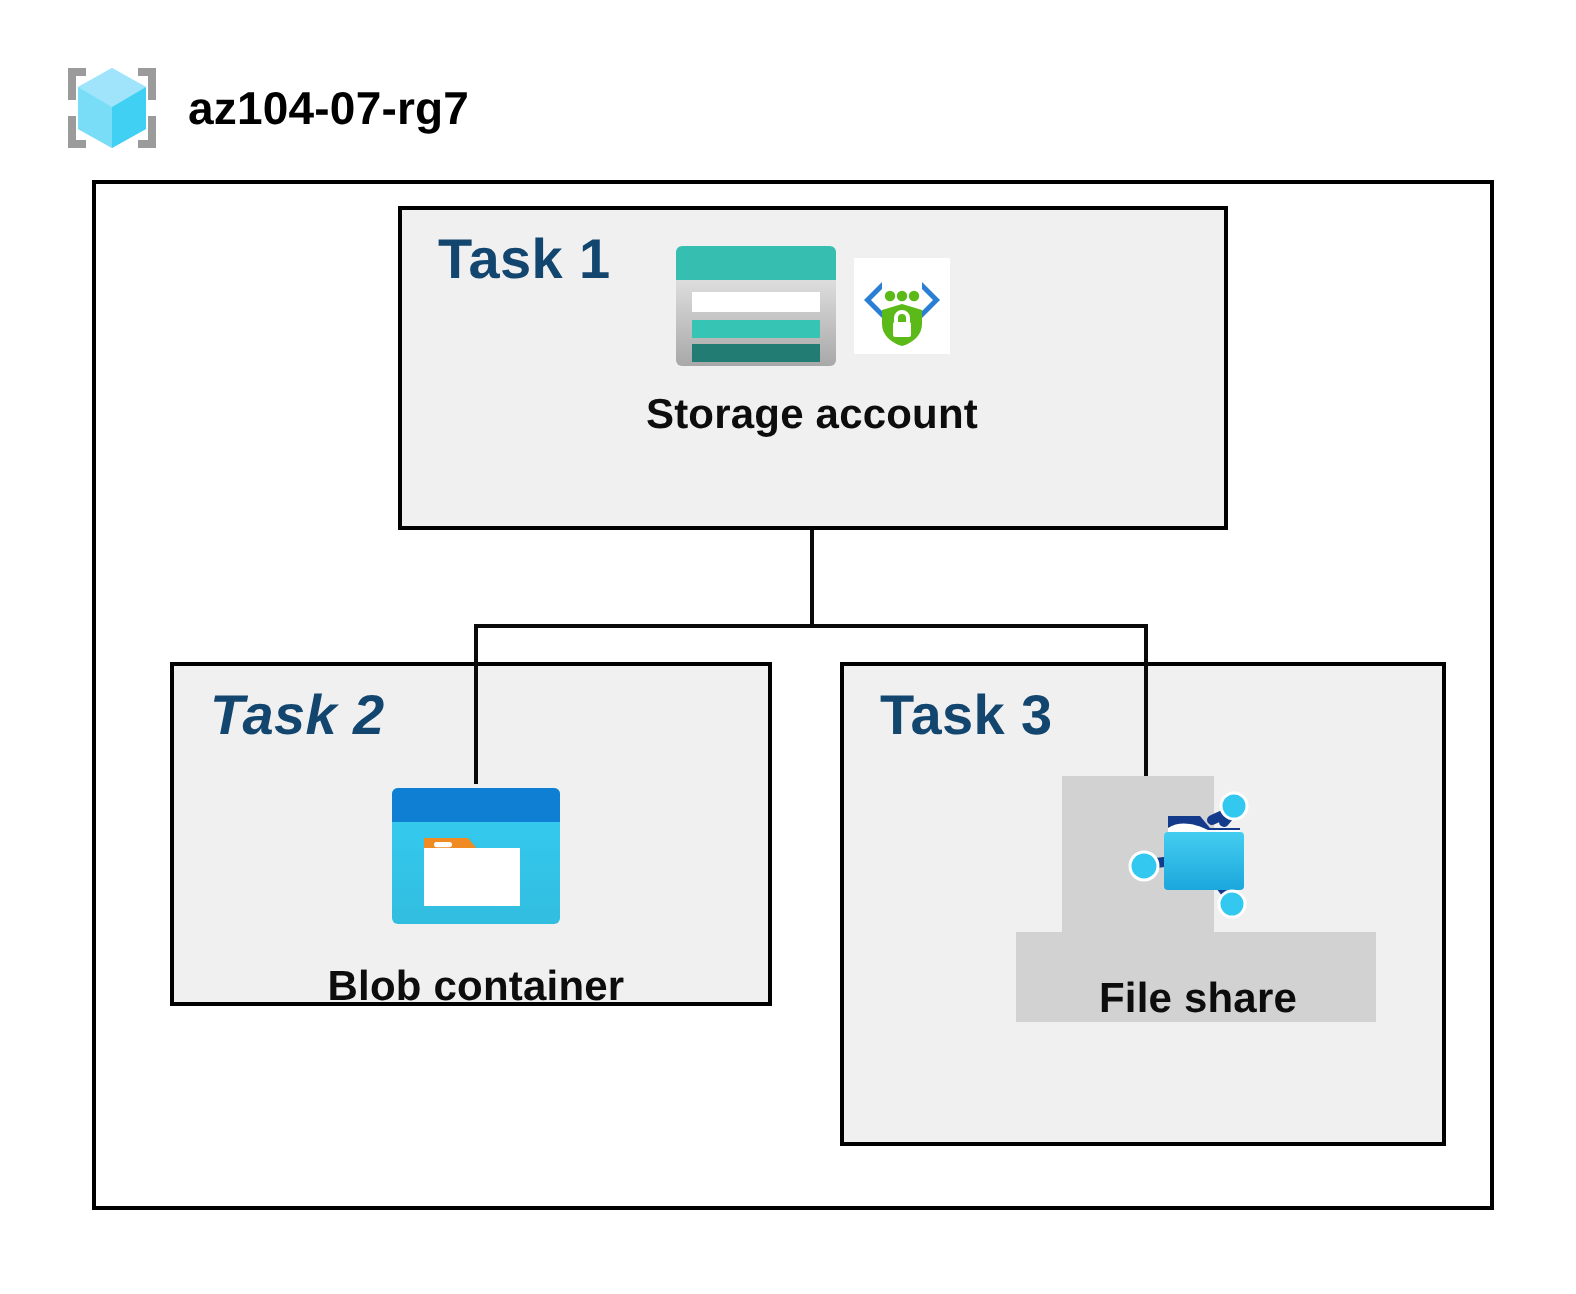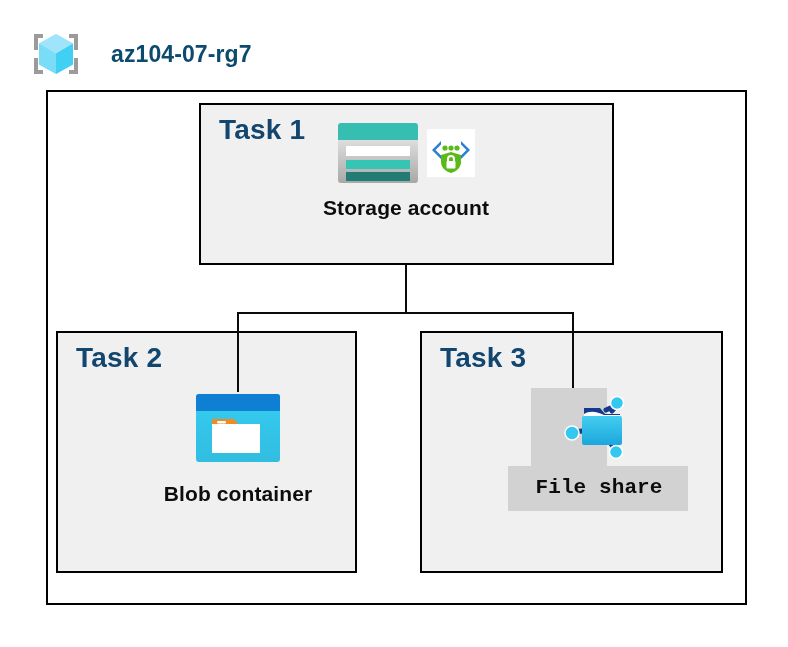--- a/index.html
+++ b/index.html
@@ -29,24 +29,24 @@
     display: flex;
     align-items: center;
   }
   .rg-icon {
     width: 52px;
     height: 52px;
     flex: 0 0 52px;
     display: block;
   }
   .rg-title {
-    margin-left: 29px;
+    margin-left: 12px;
     font-size: 23px;
     font-weight: bold;
-    color: #0c4a6e;
+    color: #000000;
     letter-spacing: 0.1px;
     white-space: nowrap;
   }
 
   
   .rg-frame {
     position: absolute;
     left: 46px;
     top: 90px;
     width: 701px;
@@ -68,21 +68,21 @@
     left: 18px;
     top: 9px;
     font-size: 28px;
     font-weight: bold;
     color: #12466f;
     letter-spacing: 0.2px;
     white-space: nowrap;
   }
 
   #task1-box { left: 199px; top: 103px;  width: 415px; height: 162px; }
-  #task2-box { left: 56px;  top: 331px;  width: 301px; height: 242px; }
+  #task2-box { left: 85px;  top: 331px;  width: 301px; height: 172px; font-style: italic; }
   #task3-box { left: 420px; top: 331px;  width: 303px; height: 242px; padding-left: 15px; }
 
   
   .node {
     position: absolute;
     display: flex;
     flex-direction: column;
     align-items: center;
   }
   .node-icons {
@@ -116,21 +116,21 @@
   }
   #node-blob .node-caption { margin-top: 18px; }
   .icon-blob { width: 88px; height: 72px; display: block; }
 
   
   #node-fileshare {
     left: 498px;
     top: 388px;
     width: 202px;
   }
-  #node-fileshare .node-caption { margin-top: 10px; font-family: Liberation Mono, monospace; }
+  #node-fileshare .node-caption { margin-top: 22px; }
   .icon-fileshare { width: 78px; height: 78px; display: block; }
 
   .fileshare-plate-icon {
     position: absolute;
     left: 531px;
     top: 388px;
     width: 76px;
     height: 78px;
     background: #d2d2d2;
   }

